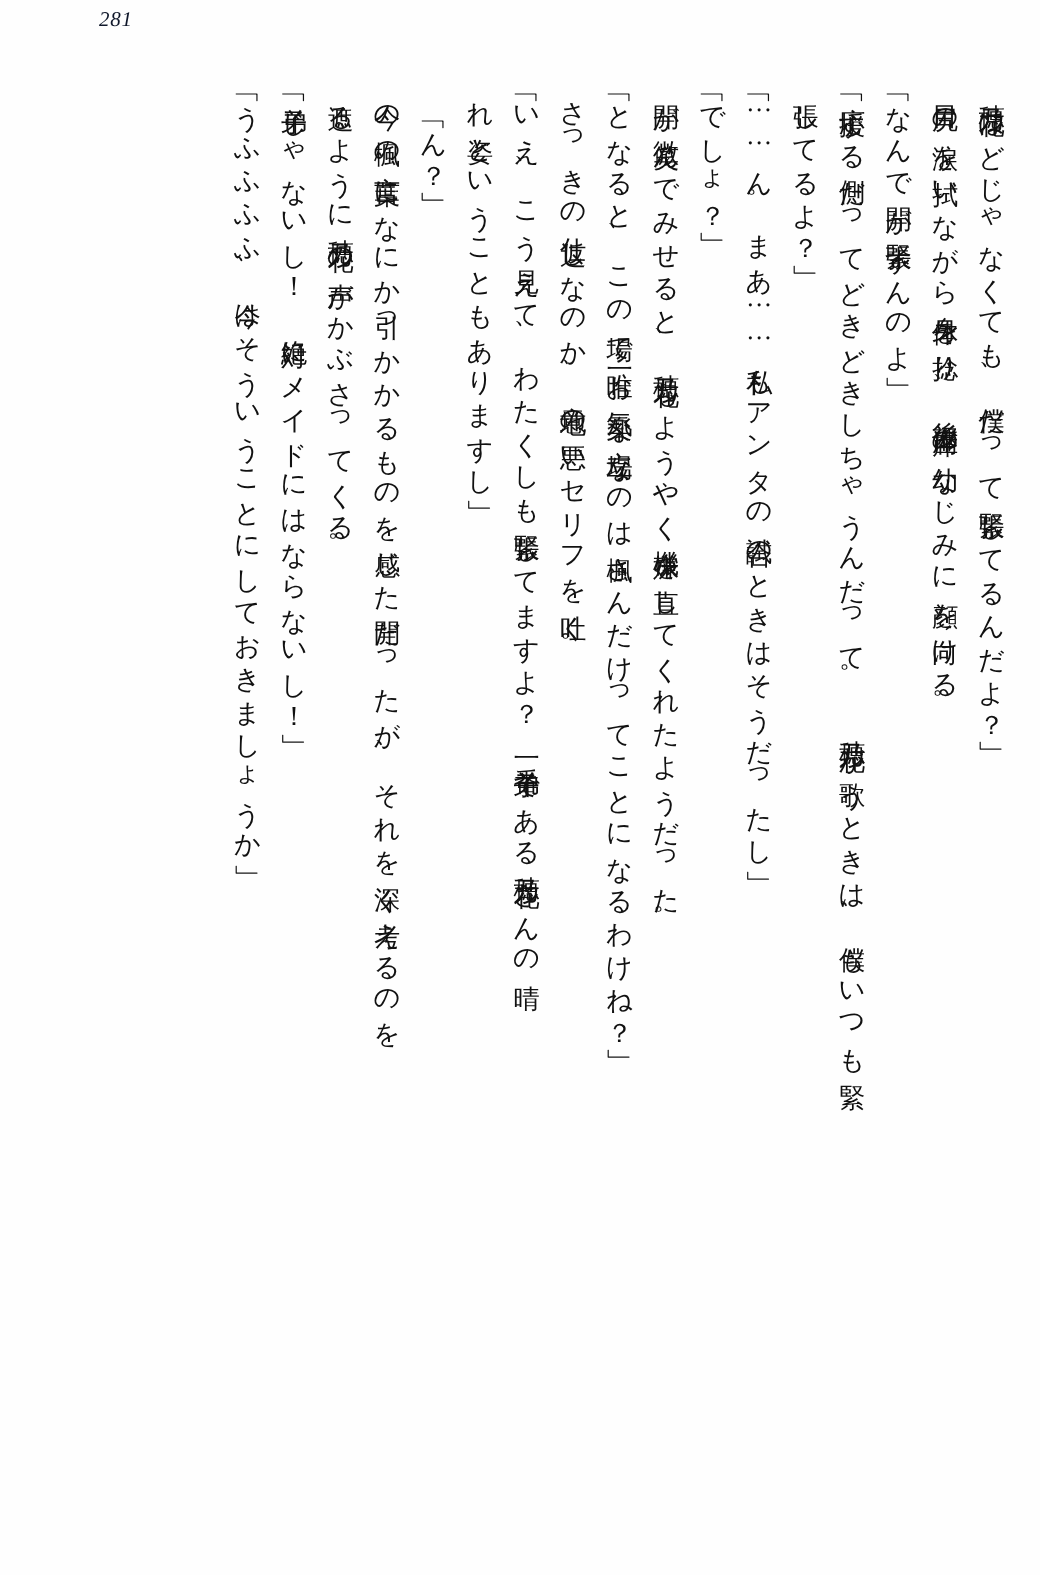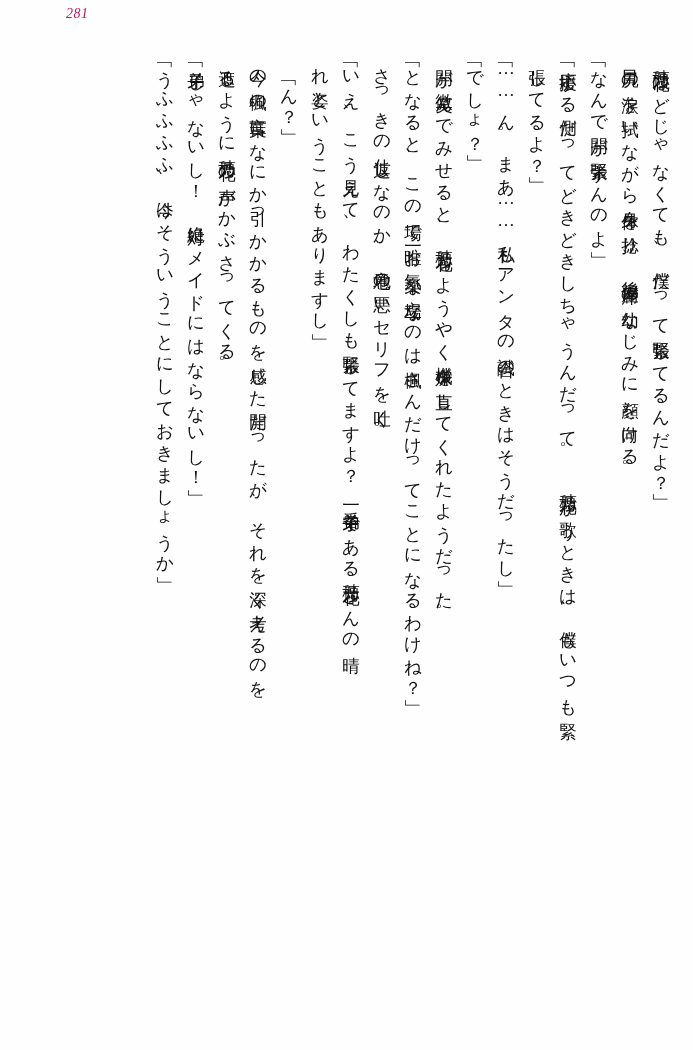--- a/index.html
+++ b/index.html
@@ -21,21 +21,21 @@
     box-sizing: border-box;
     background: #fefefe;
   }
   .page-number {
     position: absolute;
     top: 6px;
     left: 66px;
     font-size: 14px;
     font-style: italic;
     font-family: "Liberation Serif", "DejaVu Serif", serif;
-    color: #be185d;
+    color: #0f172a;
     letter-spacing: 0.5px;
   }
   .text-block {
     position: absolute;
     top: 56px;
     left: 28px;
     right: 24px;
     height: 940px;
     display: flex;
     flex-direction: row-reverse;

